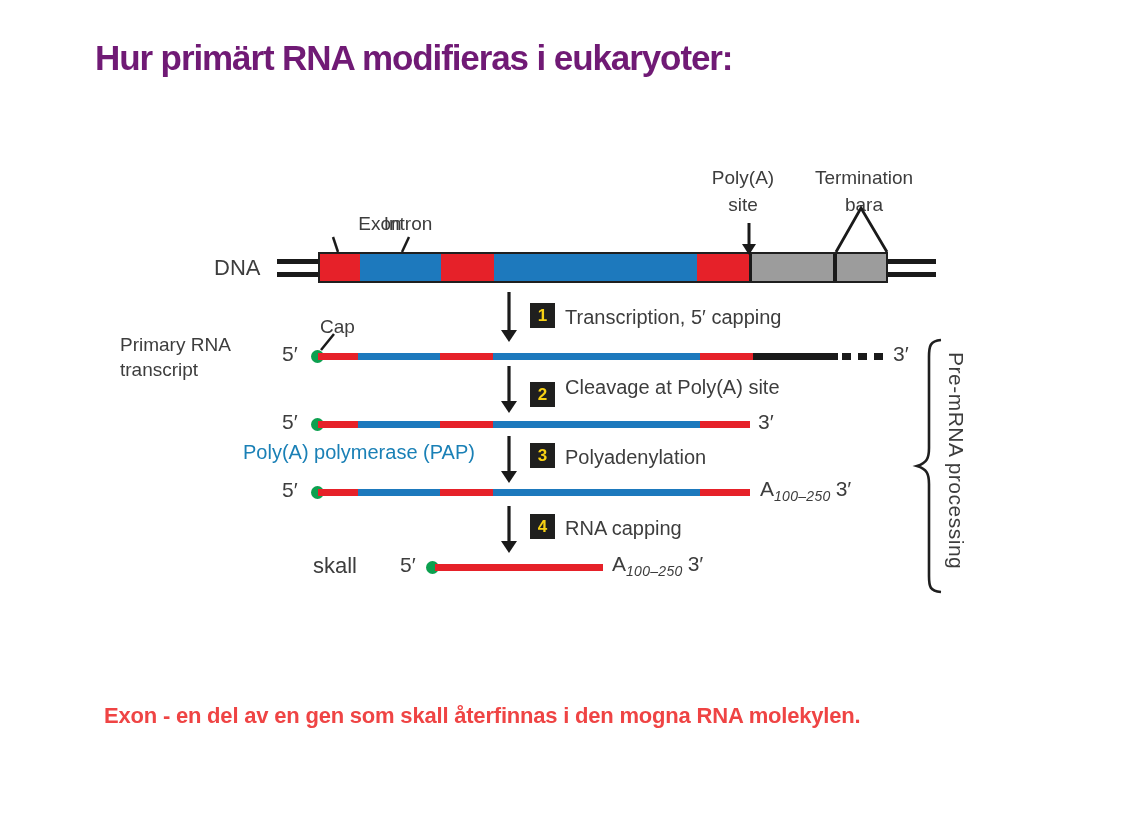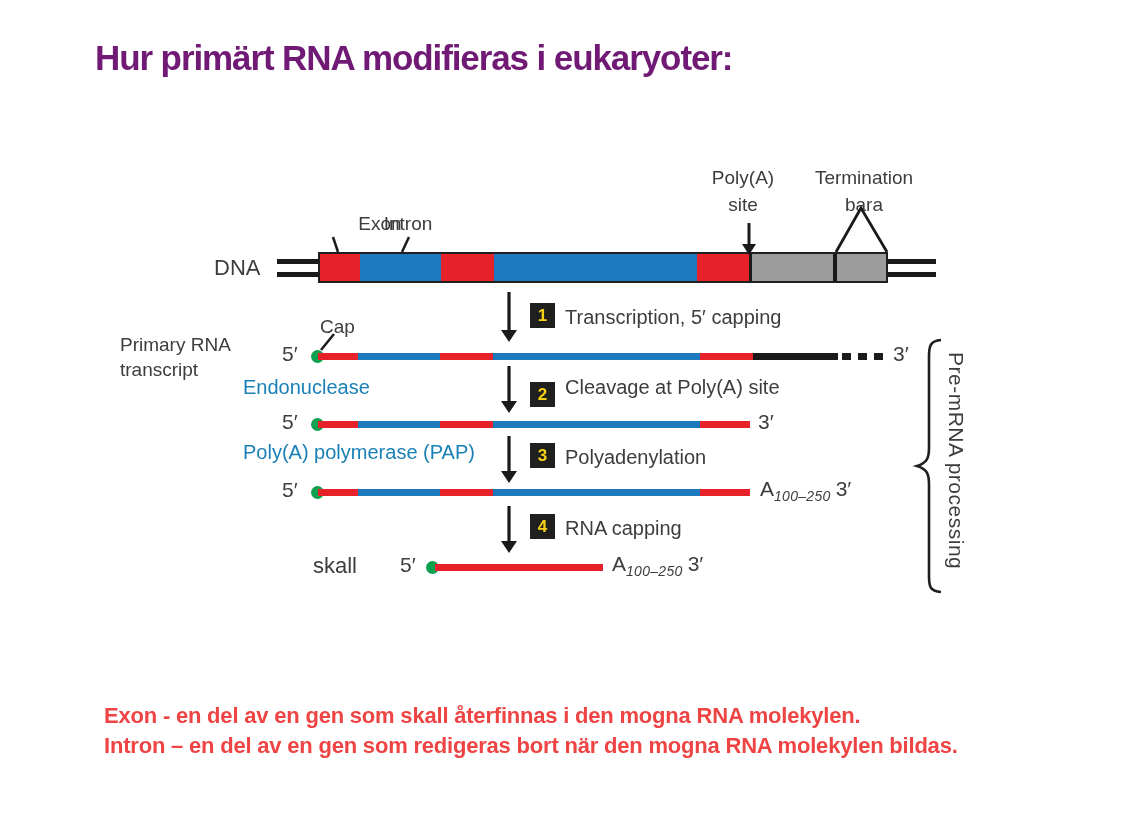--- a/index.html
+++ b/index.html
@@ -97,21 +97,20 @@
 
   <div class="abs stepbox" style="left:530px;top:382px;">2</div>
   <div class="abs steplabel" style="left:565px;top:376px;text-align:right;">Cleavage at Poly(A) site</div>
 
   <div class="abs stepbox" style="left:530px;top:443px;">3</div>
   <div class="abs steplabel" style="left:565px;top:446px;">Polyadenylation</div>
 
   <div class="abs stepbox" style="left:530px;top:514px;">4</div>
   <div class="abs steplabel" style="left:565px;top:517px;">RNA capping</div>
 
-  <div class="abs enzyme right" style="left:243px;top:376px;width:257px;">Endonuclease</div>
   <div class="abs enzyme right" style="left:243px;top:441px;width:257px;">Poly(A) polymerase (PAP)</div>
 
   <div class="abs dtext right" style="left:120px;top:334px;width:156px;">Primary RNA</div>
   <div class="abs dtext right" style="left:120px;top:359px;width:156px;">transcript</div>
   <div class="abs dtext" style="left:320px;top:316px;">Cap</div>
 
   <div class="abs prime" style="left:282px;top:342px;">5′</div>
   <div class="dot" style="left:311px;top:350px;"></div>
   <div class="rna red" style="left:318px;top:353px;width:40px;"></div>
   <div class="rna blue" style="left:358px;top:353px;width:82px;"></div>
@@ -165,15 +164,14 @@
     <polygon points="501,401 517,401 509,413" fill="#1a1a1a"></polygon>
     <line x1="509" y1="436" x2="509" y2="472" stroke="#1a1a1a" stroke-width="3.2"></line>
     <polygon points="501,471 517,471 509,483" fill="#1a1a1a"></polygon>
     <line x1="509" y1="506" x2="509" y2="542" stroke="#1a1a1a" stroke-width="3.2"></line>
     <polygon points="501,541 517,541 509,553" fill="#1a1a1a"></polygon>
 
     <path d="M 941,340 C 930,341 929,346 929,357 L 929,448 C 929,458 927,463 917,466 C 927,469 929,474 929,484 L 929,576 C 929,587 930,591 941,592" fill="none" stroke="#1f1f1f" stroke-width="2.6"></path>
   </svg>
 
   <div class="abs footnote" style="left:104px;top:703px;">Exon -  en del av en gen som skall återfinnas i den mogna RNA molekylen.</div>
-  <div class="abs footnote" style="left:104px;top:733px;">Intron – en del av en gen som redigeras bort när den mogna RNA molekylen bildas.</div>
 
 </div>
 
 </body></html>

